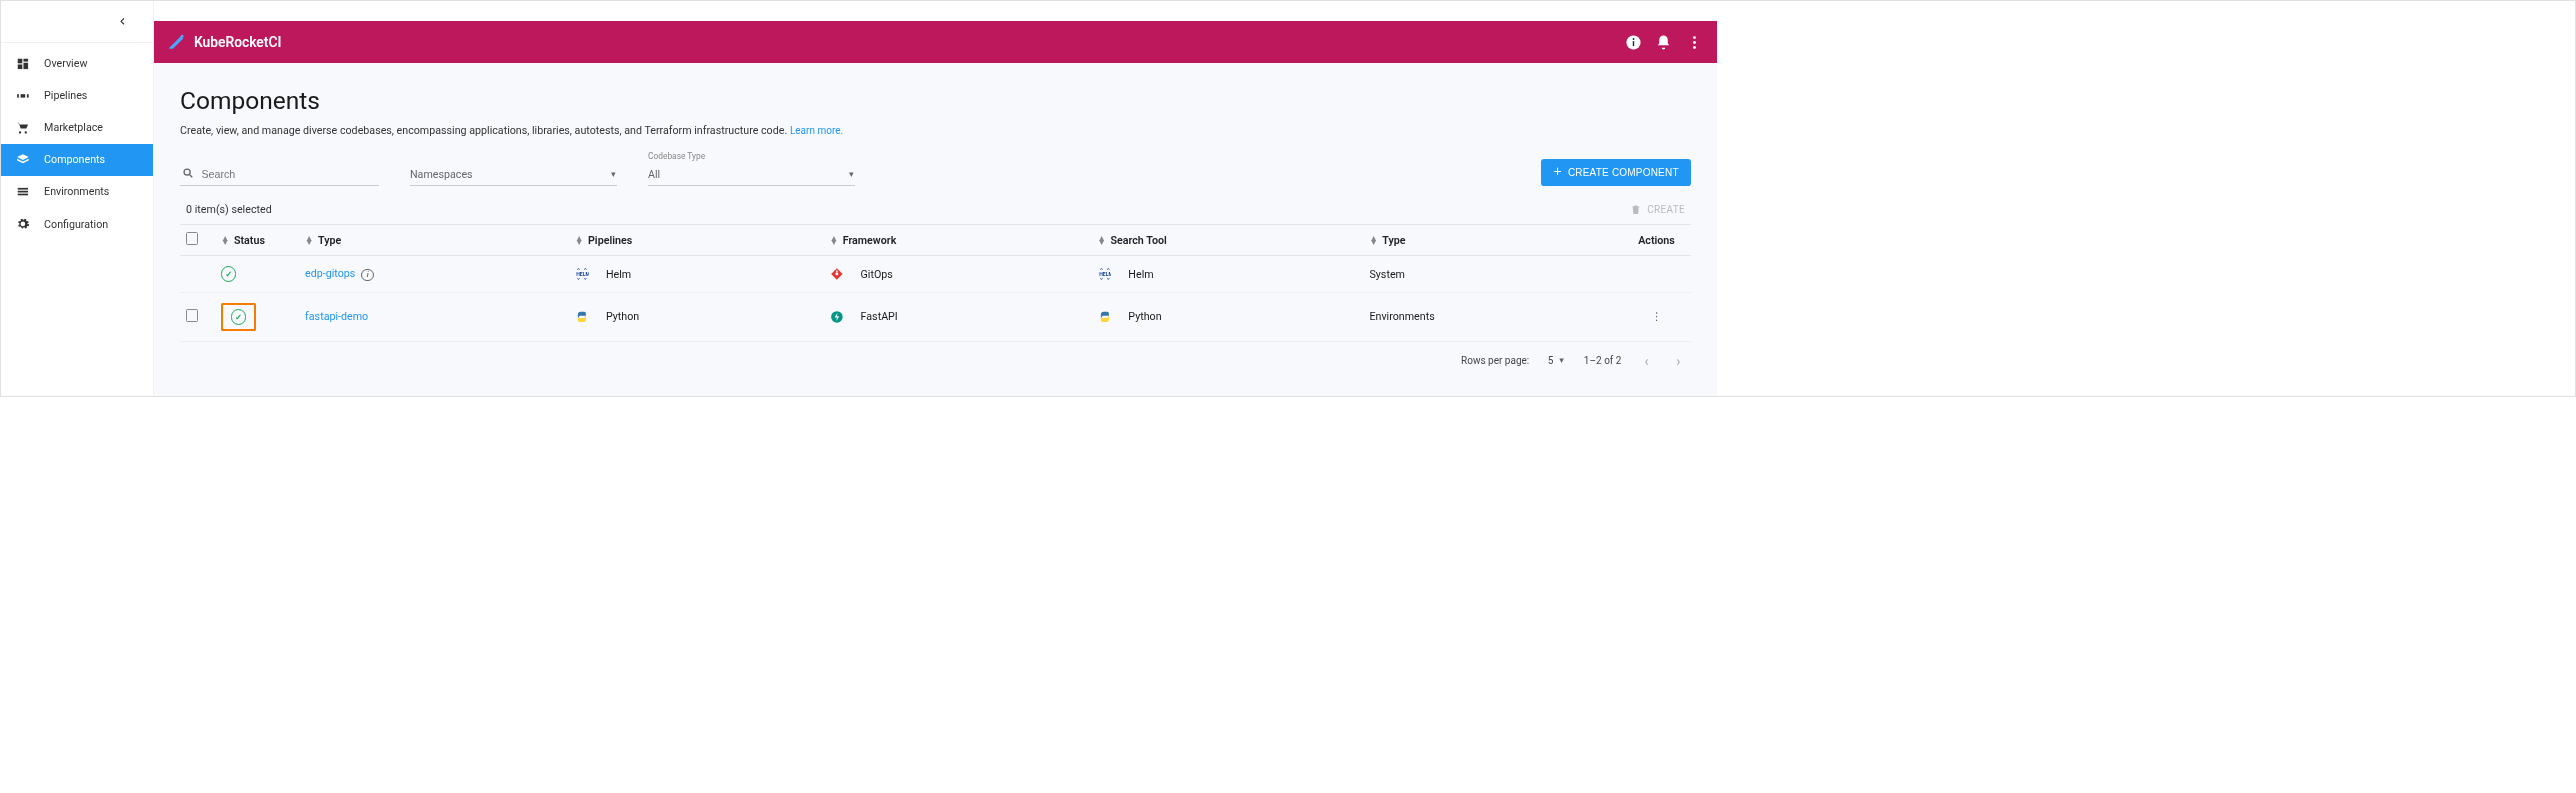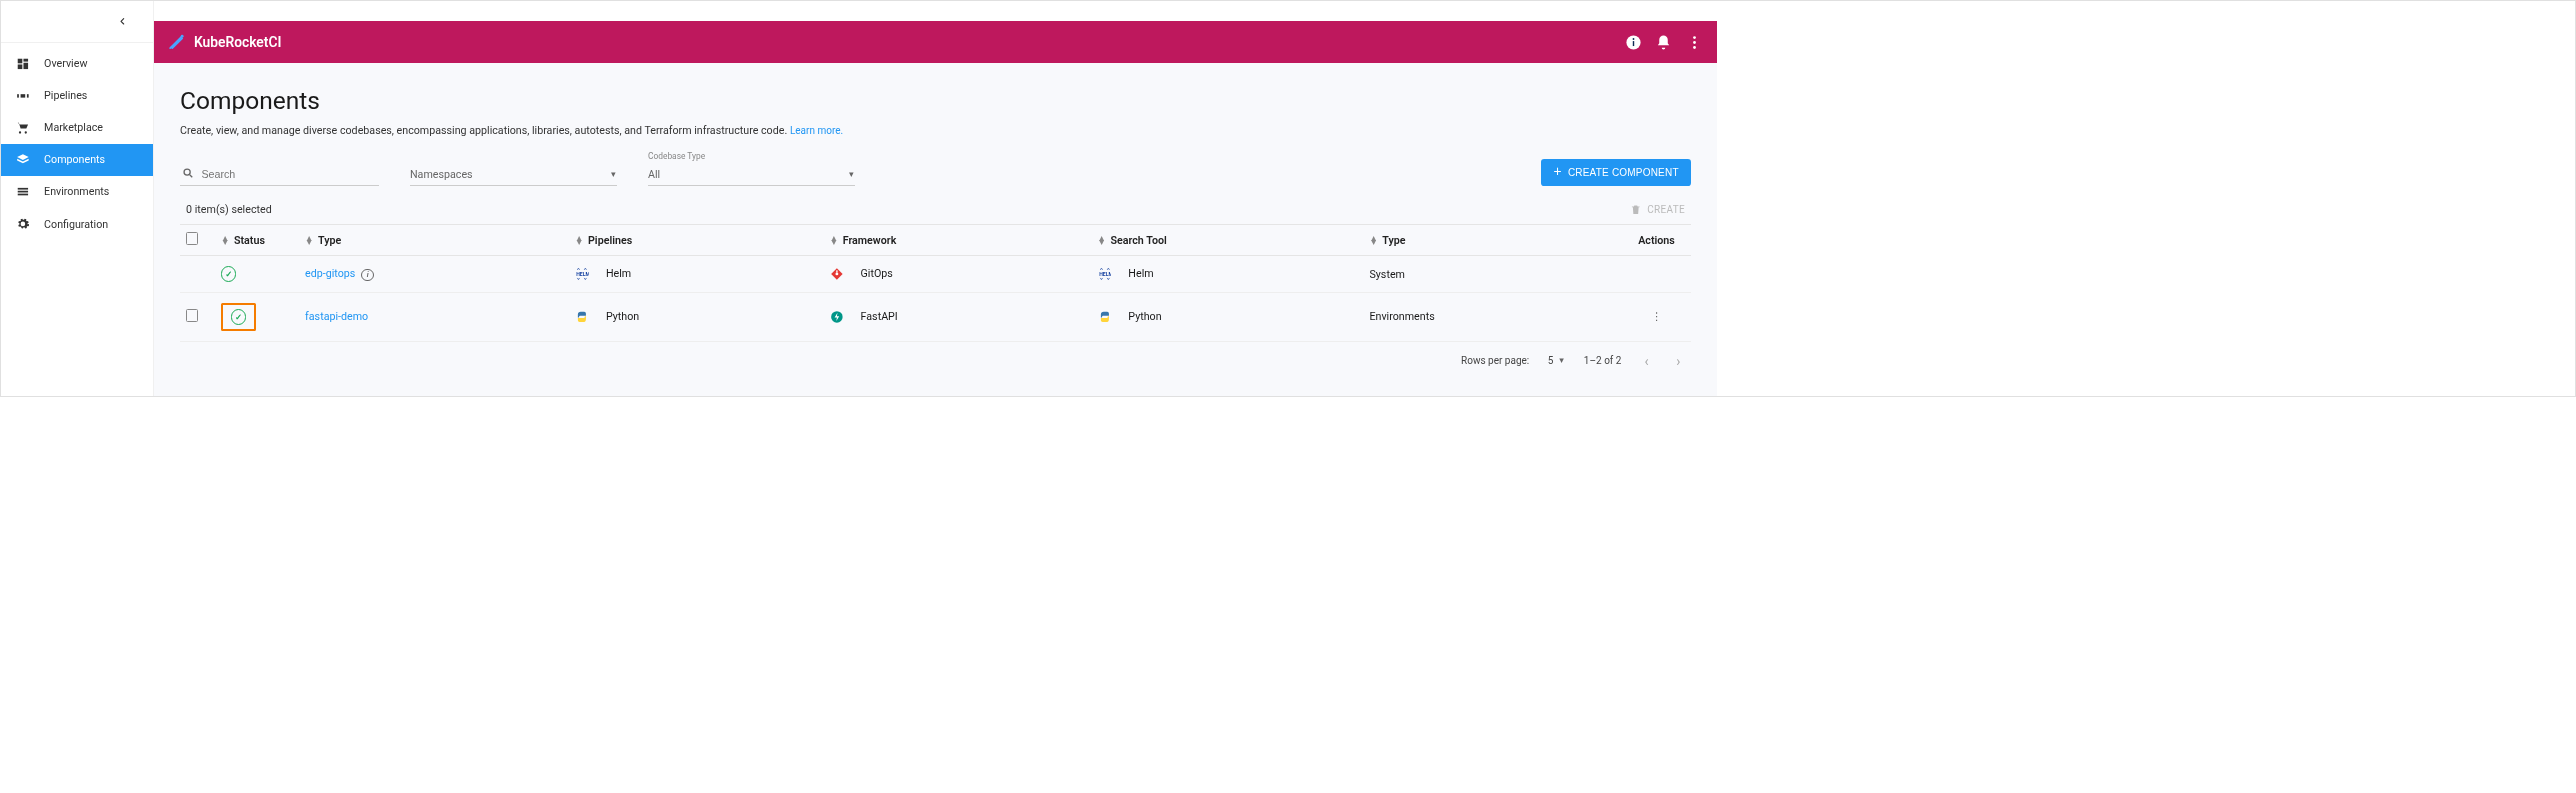--- a/index.html
+++ b/index.html
@@ -44,21 +44,21 @@
 .delete-btn { color: #bbb; display: flex; align-items: center; gap: 6.1px; font-size: 10px; cursor: default; letter-spacing: 0.3px; }
 
 .table { width: 100%; border-collapse: collapse; }
 .table thead th { text-align: left; font-size: 10.7px; font-weight: 600; padding: 7.7px 6.1px; border-top: 0.8px solid #e5e5e5; border-bottom: 0.8px solid #e5e5e5; color: #222; }
 .table tbody td { padding: 10px 6.1px; font-size: 10.7px; border-bottom: 0.8px solid #eee; vertical-align: middle; }
 .sort-handle { color: #888; font-size: 8.4px; display:inline-flex; flex-direction: column; line-height: 3.8px; margin-right: 4.6px; vertical-align: middle; }
 .chk { width: 12.3px; height: 12.3px; border: 1.5px solid #888; border-radius: 1.5px; display: inline-block; }
 .status-circle { width: 15.3px; height: 15.3px; border: 1.5px solid #1aaa55; border-radius: 50%; display: inline-flex; align-items: center; justify-content: center; color: #1aaa55; font-size: 8.4px; font-weight: bold; }
 .status-highlight { border: 2.3px solid #f57c00; padding: 4.6px 7.7px; display: inline-flex; align-items: center; border-radius: 1.5px; }
 .row-link { color: #2196f3; text-decoration: none; }
-.cell-with-icon { display: flex; gap: 17px; }
+.cell-with-icon { display: flex; align-items: center; gap: 17px; }
 .tech-icon { width: 13.8px; height: 13.8px; display: inline-flex; align-items: center; justify-content: center; font-size: 10.7px; }
 .info-dot { width: 12.3px; height: 12.3px; border: 1.1px solid #666; border-radius: 50%; display:inline-flex;align-items:center;justify-content:center;font-size:7.7px;color:#666;margin-left:6.1px; font-style: italic; font-weight: 600; }
 .row-actions { color: #666; cursor: pointer; font-size: 13.8px; text-align:center; }
 
 .paginator { display: flex; justify-content: flex-end; align-items: center; gap: 18.4px; padding: 10.7px 6.1px 3.1px; font-size: 10px; color: #444; }
 .paginator .pg-sel { display: flex; align-items: center; gap: 4.6px; cursor: pointer; }
 .paginator .pager-btn { color: #aaa; cursor: pointer; font-size: 13.8px; padding: 0 4.6px; }
 .dropdown-caret { font-size: 7.7px; color: #666; }
 
 .right-pad { width: 858px; background:#fff; display:none; }

